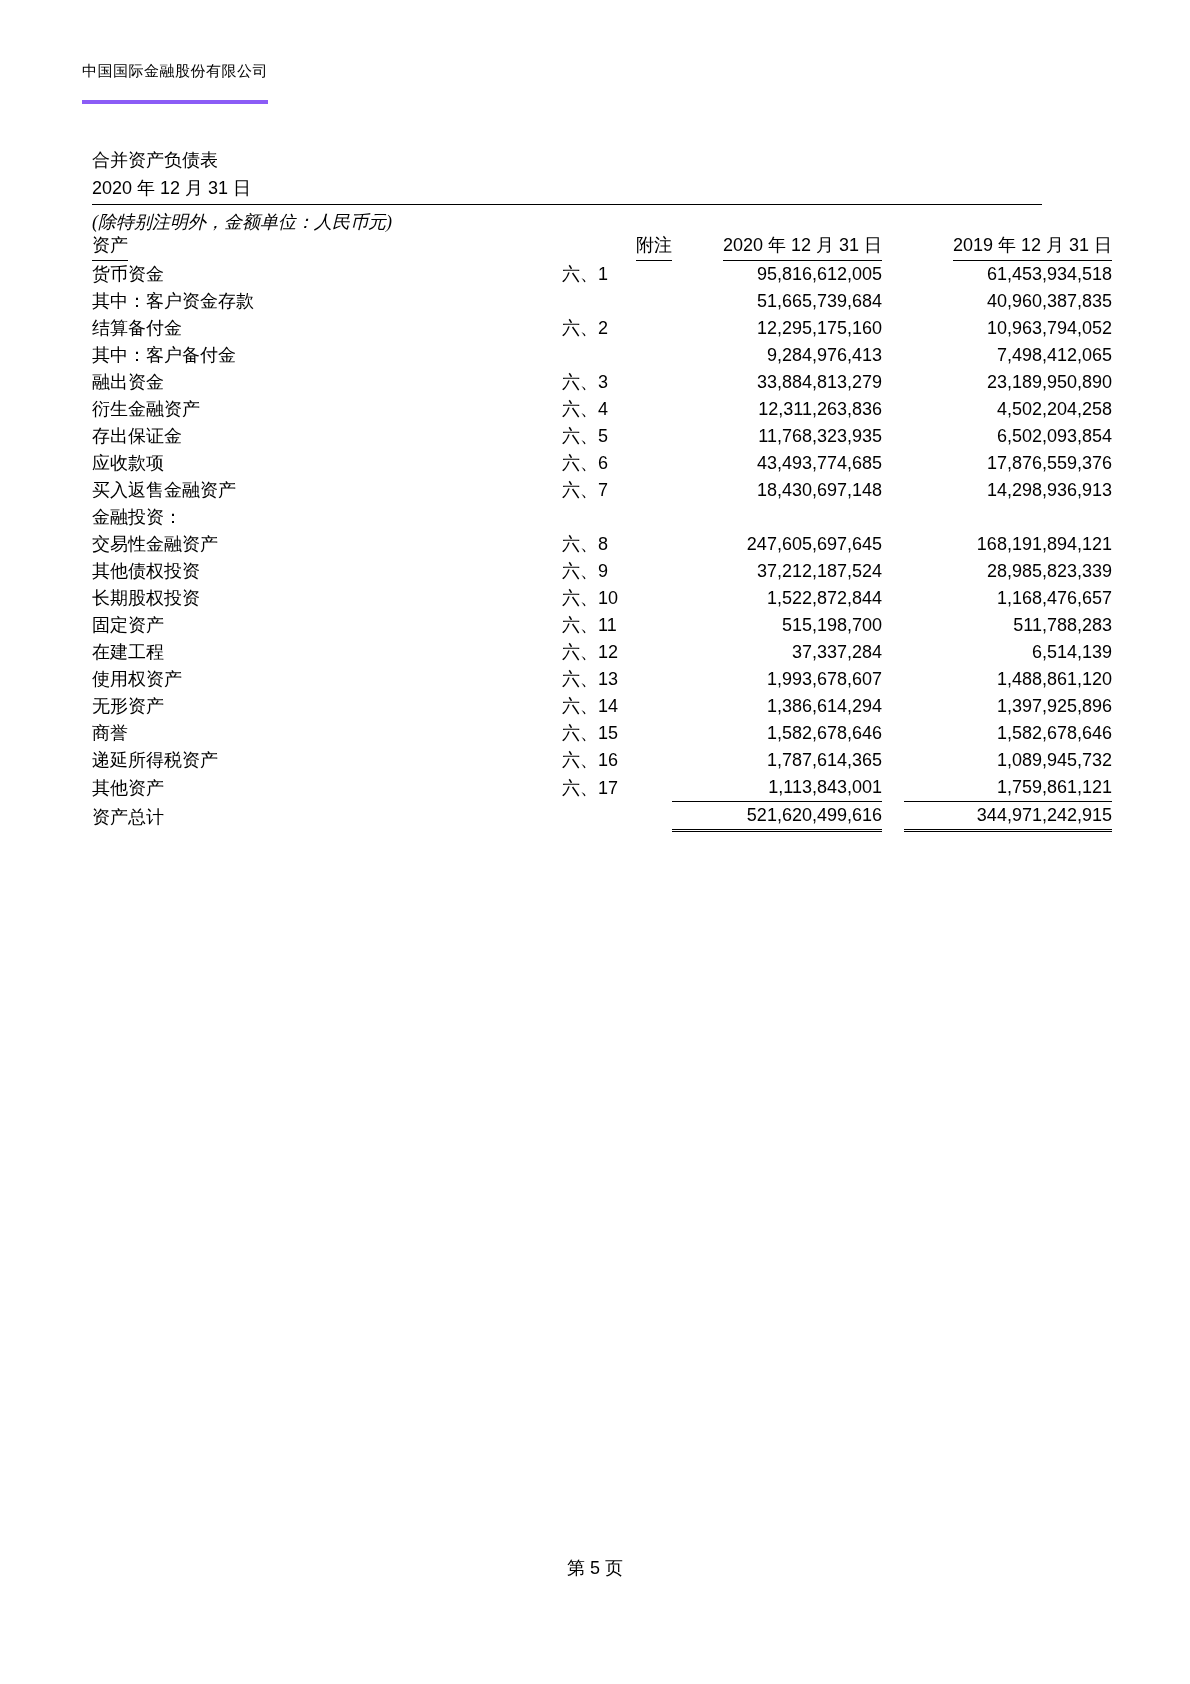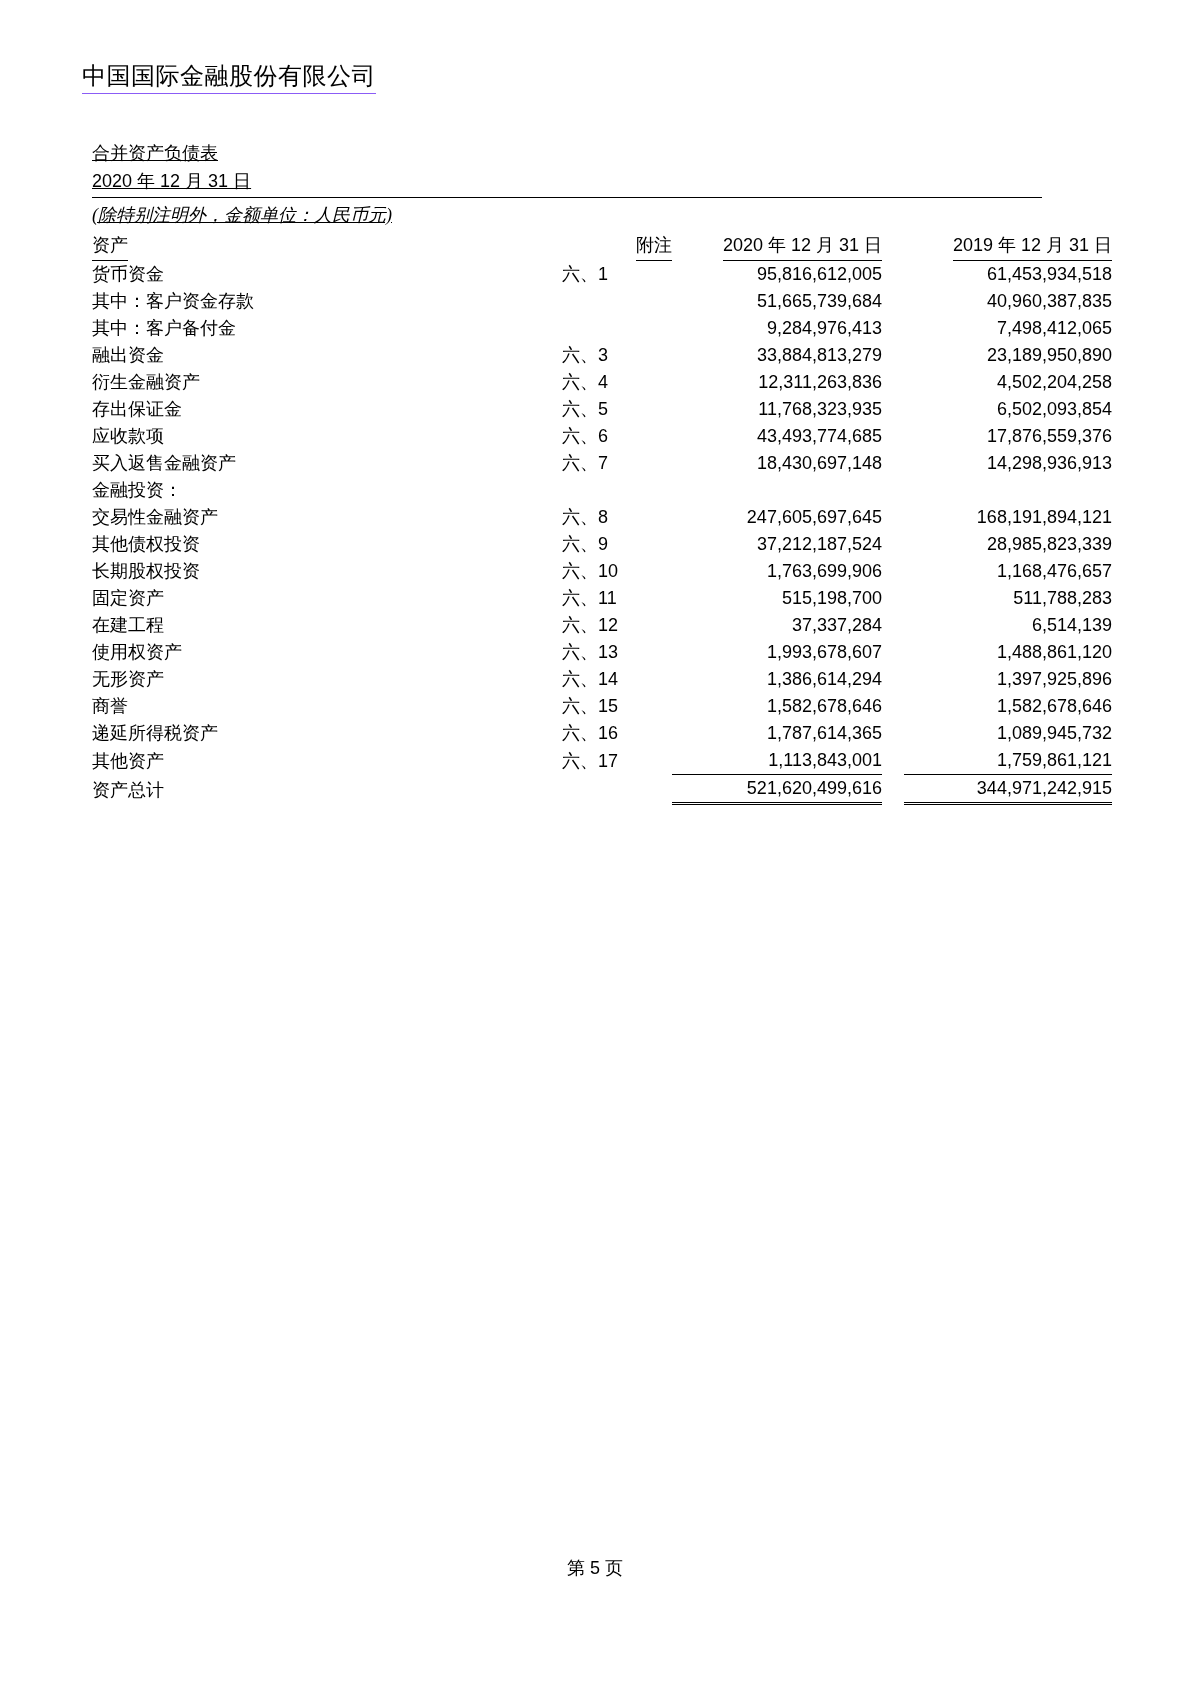--- a/index.html
+++ b/index.html
@@ -22,36 +22,35 @@
     height: 1684px;
     box-sizing: border-box;
     padding: 0;
   }
 
   
   .company {
     position: absolute;
     left: 82px;
     top: 62px;
-    font-size: 24px;
+    font-size: 15px;
     font-family: "Liberation Sans", "DejaVu Sans", sans-serif;
     letter-spacing: 0.5px;
-    border-bottom: 1px solid #8b5cf6;
-    padding-bottom: 2px;
+    border-bottom: 4px solid #8b5cf6;
+    padding-bottom: 20px;
     line-height: 1.2;
   }
 
   .title-block {
     position: absolute;
     left: 92px;
-    top: 140px;
+    top: 147px;
     font-size: 18px;
     font-family: "Liberation Sans", "DejaVu Sans", sans-serif;
     line-height: 1.55;
-    text-decoration: underline;
   }
   .title-line1 { display: block; }
   .title-line2 {
     display: block;
     width: 950px;
     border-bottom: 1px solid #000;
     padding-bottom: 1px;
   }
   .title-line3 {
     display: block;
@@ -162,20 +161,27 @@
           <td class="num">61,453,934,518</td>
         </tr>
         <tr>
           <td class="lbl lvl2">其中：客户资金存款</td>
           <td class="note"></td>
           <td class="num">51,665,739,684</td>
           <td></td>
           <td class="num">40,960,387,835</td>
         </tr>
         <tr>
+          <td class="lbl lvl1">结算备付金</td>
+          <td class="note">六、2</td>
+          <td class="num">12,295,175,160</td>
+          <td></td>
+          <td class="num">10,963,794,052</td>
+        </tr>
+        <tr>
           <td class="lbl lvl2">其中：客户备付金</td>
           <td class="note"></td>
           <td class="num">9,284,976,413</td>
           <td></td>
           <td class="num">7,498,412,065</td>
         </tr>
         <tr>
           <td class="lbl lvl1">融出资金</td>
           <td class="note">六、3</td>
           <td class="num">33,884,813,279</td>
@@ -227,21 +233,21 @@
         <tr>
           <td class="lbl lvl2">其他债权投资</td>
           <td class="note">六、9</td>
           <td class="num">37,212,187,524</td>
           <td></td>
           <td class="num">28,985,823,339</td>
         </tr>
         <tr>
           <td class="lbl lvl1">长期股权投资</td>
           <td class="note">六、10</td>
-          <td class="num">1,763,699,906</td>
+          <td class="num">1,522,872,844</td>
           <td></td>
           <td class="num">1,168,476,657</td>
         </tr>
         <tr>
           <td class="lbl lvl1">固定资产</td>
           <td class="note">六、11</td>
           <td class="num">515,198,700</td>
           <td></td>
           <td class="num">511,788,283</td>
         </tr>

